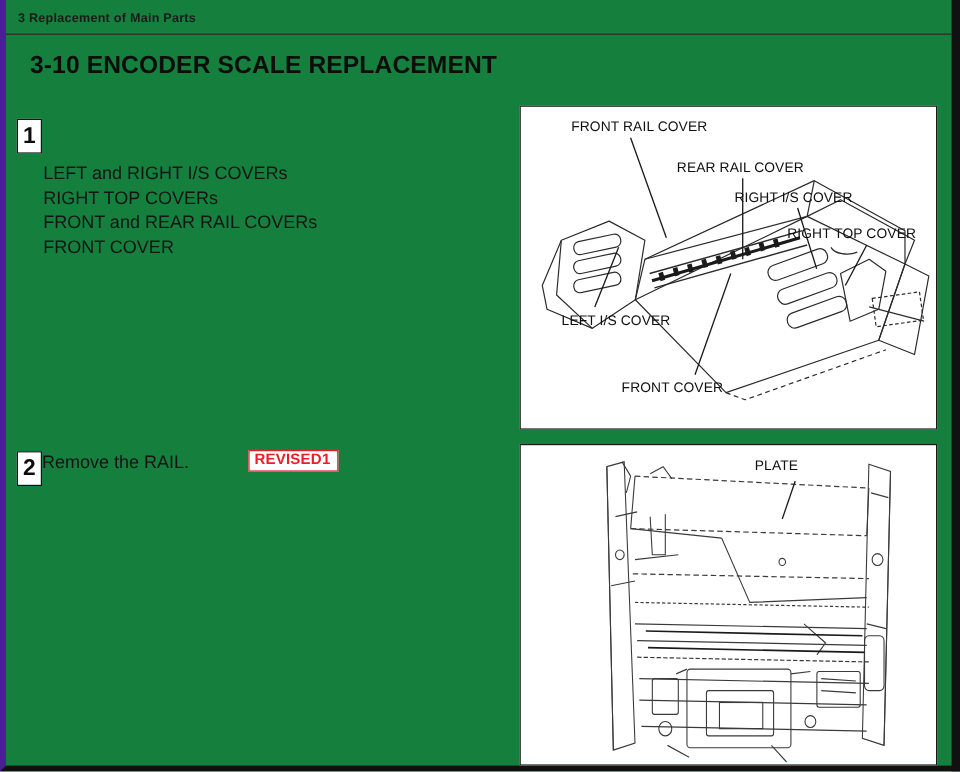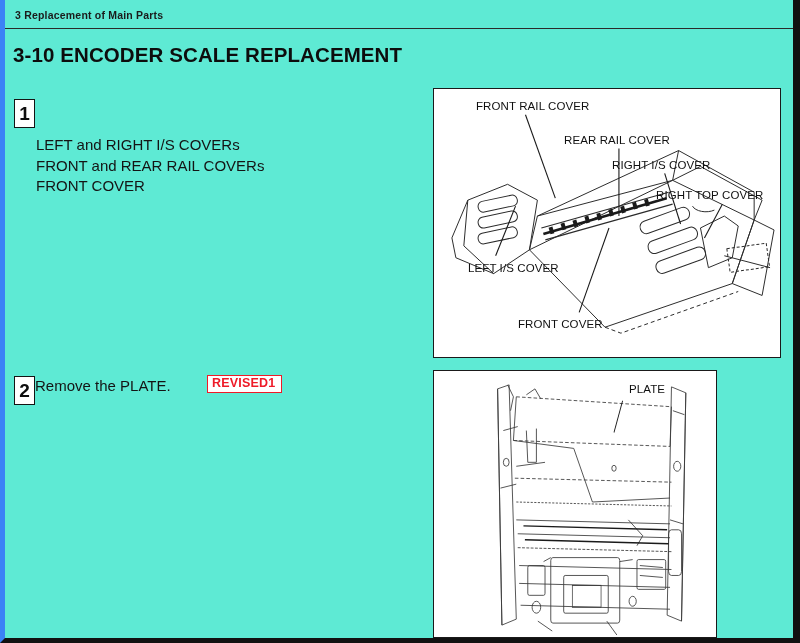--- a/index.html
+++ b/index.html
@@ -9,23 +9,23 @@
   }
   body {
     font-family: "Liberation Sans", sans-serif;
     -webkit-font-smoothing: antialiased;
   }
 
   #page {
     position: relative;
     width: 800px;
     height: 643px;
-    background: #5eead4;
+    background: #15803d;
     box-sizing: border-box;
-    border-left: 5px solid #3b82f6;
+    border-left: 5px solid #4c1d95;
     border-right: 7px solid #111111;
     border-bottom: 5px solid #111111;
     overflow: hidden;
   }
 
   
   .breadcrumb {
     position: absolute;
     left: 10px;
     top: 9px;
@@ -39,21 +39,21 @@
     position: absolute;
     left: 0;
     right: 0;
     top: 28px;
     height: 1px;
     background: #2a2a2a;
   }
 
   .page-title {
     position: absolute;
-    left: 8px;
+    left: 20px;
     top: 43px;
     font-size: 20.5px;
     font-weight: bold;
     color: #0d0d0d;
     letter-spacing: 0.1px;
     white-space: nowrap;
   }
 
   
   .step-num {
@@ -110,21 +110,21 @@
 
   
   .figure-panel {
     position: absolute;
     border: 1.5px solid #1a1a1a;
     background: #ffffff;
     box-sizing: border-box;
     overflow: hidden;
   }
   #figure-1 { left: 428px; top: 88px;  width: 348px; height: 270px; }
-  #figure-2 { left: 428px; top: 370px; width: 284px; height: 268px; padding-left: 32px; }
+  #figure-2 { left: 428px; top: 370px; width: 348px; height: 268px; padding-left: 32px; }
 
   .fig-svg { display: block; width: 100%; height: 100%; }
 
   .callout {
     position: absolute;
     font-size: 11.5px;
     color: #101010;
     white-space: nowrap;
     letter-spacing: 0.1px;
   }
@@ -147,26 +147,27 @@
 
   <div class="breadcrumb">3  Replacement of Main Parts</div>
   <div class="header-rule"></div>
 
   <div class="page-title">3-10 ENCODER SCALE REPLACEMENT</div>
 
   <div class="step-num" id="step1-num">1</div>
 
   <div class="cover-list">
     <div>LEFT and RIGHT I/S COVERs</div>
+    <div>RIGHT TOP COVERs</div>
     <div>FRONT and REAR RAIL COVERs</div>
     <div>FRONT COVER</div>
   </div>
 
   <div class="step-num" id="step2-num">2</div>
-  <div class="step-text" id="step2-text">Remove the PLATE.</div>
+  <div class="step-text" id="step2-text">Remove the RAIL.</div>
   <div class="revised-badge">REVISED1</div>
 
   <div class="figure-panel" id="figure-1">
 
     <svg class="fig-svg" viewBox="0 0 348 270" preserveAspectRatio="none">
       <g fill="none" stroke="#2b2b2b" stroke-width="1" stroke-linejoin="round">
 
         <path d="M18 150 L34 112 L74 96 L104 112 L96 162 L60 186 L22 170 Z"></path>
         <path d="M34 112 L30 158 L60 186"></path>
         <rect x="44" y="110" width="40" height="11" rx="5" transform="rotate(-12 64 115)"></rect>

